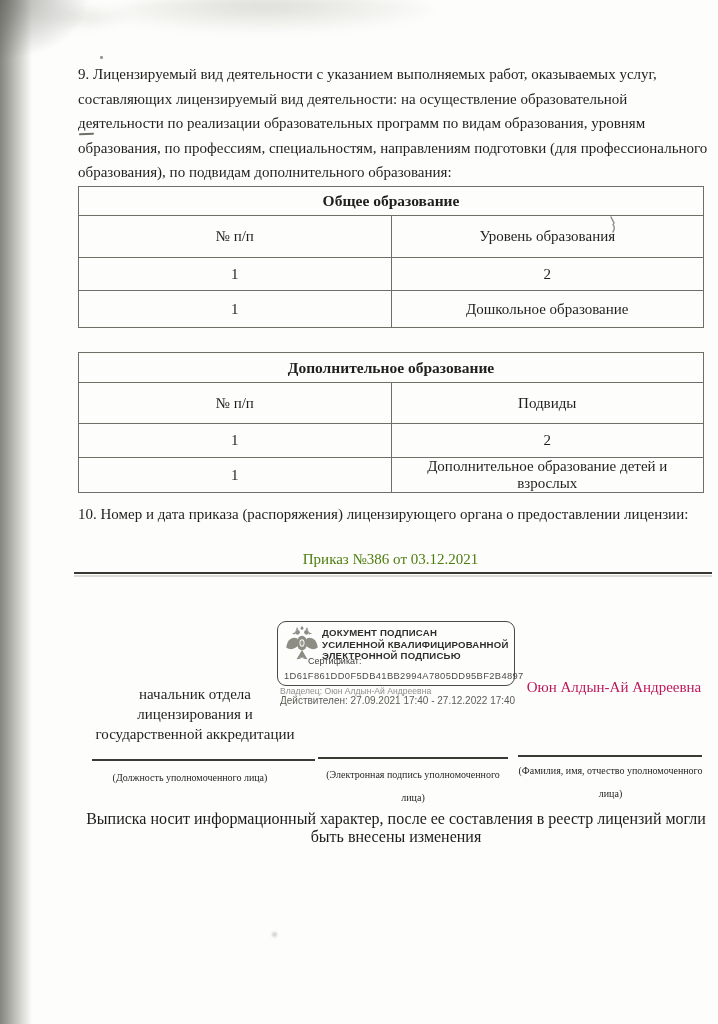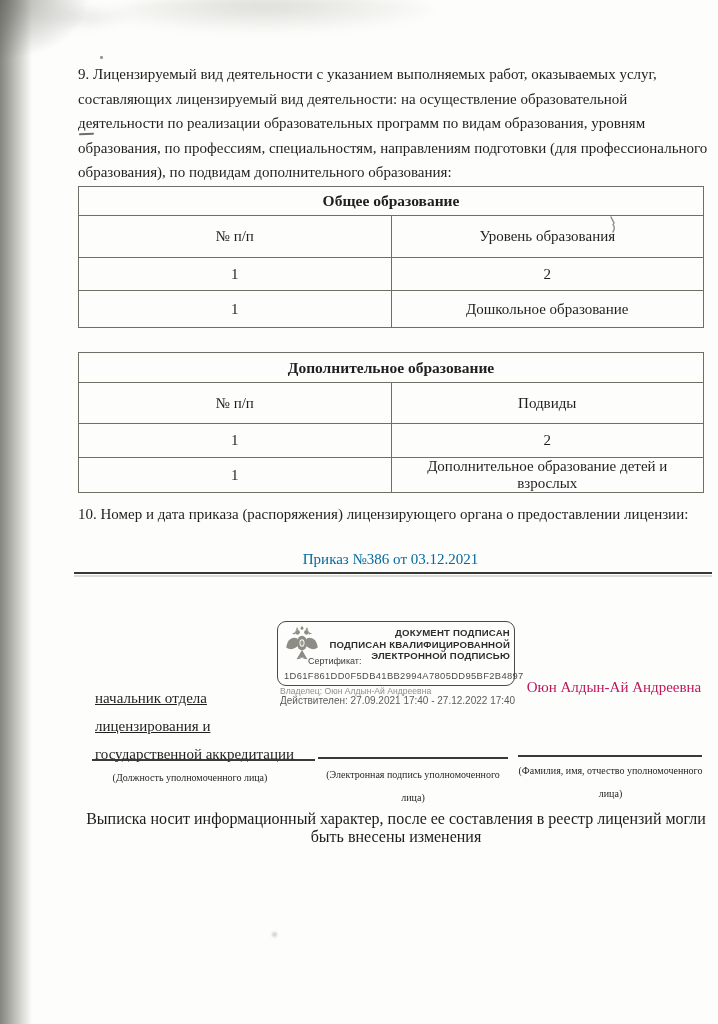--- a/index.html
+++ b/index.html
@@ -29,21 +29,21 @@
     background:radial-gradient(ellipse,rgba(150,150,138,.20),rgba(150,150,138,0) 70%);
     filter:blur(4px);
   }
   .speck1{left:100px;top:56px;width:3px;height:3px;background:#9a9a92;border-radius:1px;}
   .speck2{left:272px;top:932px;width:5px;height:5px;background:#d2d2cb;border-radius:50%;filter:blur(1px);}
   .underline-artifact{left:79px;top:133px;width:15px;height:2px;background:#6e6e66;border-radius:2px;transform:rotate(-3deg);}
 
   .para{left:78px;width:634px;font-size:15px;line-height:24.6px;color:#1f1f1d;}
   .p9{top:62px;}
   .p10{top:502px;}
-  .order-line{left:78px;top:551px;width:625px;text-align:center;font-size:15px;color:#0369a1;}
+  .order-line{left:78px;top:551px;width:625px;text-align:center;font-size:15px;color:#4d7c0f;}
   .big-rule{left:74px;top:572px;width:638px;height:2px;background:#383833;box-shadow:0 3px 0 rgba(60,60,55,.18);}
 
   table.doc{
     position:absolute;left:78px;width:626px;border-collapse:collapse;
     font-size:15px;color:#1f1f1d;table-layout:fixed;
   }
   table.doc td,table.doc th{
     border:1.6px solid #6f6f68;text-align:center;vertical-align:middle;
     padding:0 6px;font-weight:normal;
   }
@@ -55,21 +55,21 @@
   .r-title2{height:30px;} .r-head2{height:41px;} .r-a2{height:34px;} .r-b2{height:35px;}
   .pen-mark{left:608px;top:216px;width:12px;height:18px;}
 
   
   .stamp-box{
     left:277px;top:621px;width:236px;height:63px;
     border:1.7px solid #4a4a44;border-radius:9px;background:rgba(255,255,255,.2);
   }
   .stamp-emblem{left:283px;top:625px;width:38px;height:36px;}
   .stamp-head{
-    left:322px;top:627px;width:188px;text-align:right;
+    left:322px;top:627px;width:188px;text-align:left;
     font-family:"Liberation Sans",sans-serif;font-weight:bold;
     font-size:9.6px;line-height:11.6px;color:#2e2e2a;letter-spacing:.2px;
   }
   .stamp-cert-label{
     left:284px;top:656px;font-family:"Liberation Sans",sans-serif;
     font-size:9px;color:#3c3c37;margin-left:24px;
   }
   .stamp-cert-number{
     left:284px;top:670px;width:226px;font-family:"Liberation Sans",sans-serif;
     font-size:9.4px;letter-spacing:.35px;color:#4c4c46;white-space:nowrap;
@@ -81,21 +81,21 @@
   .stamp-validity{
     left:280px;top:695px;font-family:"Liberation Sans",sans-serif;
     font-size:10px;color:#5d5d56;white-space:nowrap;
   }
 
   .sig-line{height:2px;background:#3a3a35;top:759px;}
   .sig-line-left{left:92px;width:223px;}
   .sig-line-mid{left:318px;width:190px;top:757px;}
   .sig-line-right{left:518px;width:184px;top:755px;}
 
-  .sig-position{left:95px;top:684px;width:200px;text-align:left;font-size:15px;line-height:28px;color:#1f1f1d;text-decoration:underline;}
+  .sig-position{left:95px;top:684px;width:200px;text-align:center;font-size:15px;line-height:20px;color:#1f1f1d;}
   .sig-name{left:518px;top:679px;width:192px;text-align:center;font-size:15px;color:#be185d;}
   .cap{text-align:center;font-size:10px;line-height:23px;color:#1f1f1d;}
   .cap-left{left:105px;top:766px;width:170px;}
   .cap-mid{left:318px;top:763px;width:190px;}
   .cap-right{left:518px;top:759px;width:185px;}
 
   .footnote{left:85px;top:810px;width:622px;text-align:center;font-size:16px;color:#1b1b19;}
 </style>
 </head>
 <body>
@@ -173,21 +173,21 @@
     <path d="M40,24 C50,20 58,26 60,40 C52,46 44,42 38,36 Z"></path>
     <path d="M32,44 L24,58 L40,58 Z"></path>
     <path d="M26,56 L22,61 L30,60 Z"></path>
     <path d="M38,56 L42,61 L34,60 Z"></path>
   </g>
   <ellipse cx="32" cy="32" rx="4.5" ry="6.5" fill="#fdfdfb"></ellipse>
   <ellipse cx="32" cy="32" rx="3" ry="5" fill="#9a9a92"></ellipse>
 </svg>
 <div class="abs stamp-head">
   <div>ДОКУМЕНТ ПОДПИСАН</div>
-  <div>ПОДПИСАН КВАЛИФИЦИРОВАННОЙ</div>
+  <div>УСИЛЕННОЙ КВАЛИФИЦИРОВАННОЙ</div>
   <div>ЭЛЕКТРОННОЙ ПОДПИСЬЮ</div>
 </div>
 <div class="abs stamp-cert-label">Сертификат:</div>
 <div class="abs stamp-cert-number">1D61F861DD0F5DB41BB2994A7805DD95BF2B4897</div>
 <div class="abs stamp-owner">Владелец: Оюн Алдын-Ай Андреевна</div>
 <div class="abs stamp-validity">Действителен: 27.09.2021 17:40 - 27.12.2022 17:40</div>
 
 <div class="abs sig-position">начальник отдела лицензирования и государственной аккредитации</div>
 <div class="abs sig-name">Оюн Алдын-Ай Андреевна</div>
 

